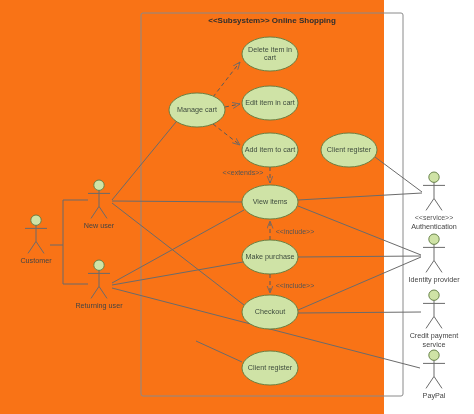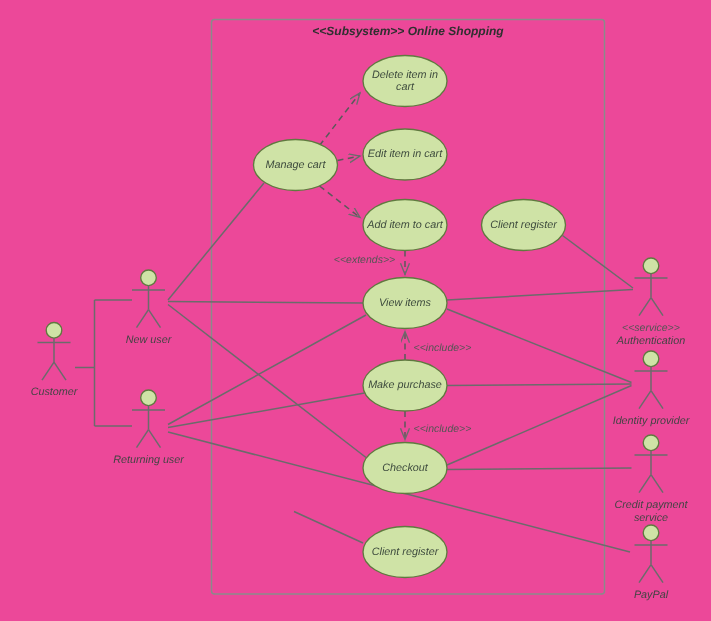--- a/index.html
+++ b/index.html
@@ -1,18 +1,18 @@
 <!DOCTYPE html>
 <html><head>
 <meta charset="utf-8">
 <style>
   html,body{margin:0;padding:0;background:#ffffff;}
   body{width:474px;height:414px;overflow:hidden;
        font-family:"Liberation Sans","DejaVu Sans",sans-serif;}
-  #diagram{position:relative;width:474px;height:414px;background:#ec4899;font-style:italic;}
+  #diagram{position:relative;width:384px;height:414px;background:#f97316;}
   svg#canvas{position:absolute;left:0;top:0;width:474px;height:414px;}
   .uc-text{font-family:"Liberation Sans","DejaVu Sans",sans-serif;
            font-size:7.2px;fill:#3d4a3d;text-anchor:middle;dominant-baseline:middle;}
   .actor-text{font-family:"Liberation Sans","DejaVu Sans",sans-serif;
            font-size:7.2px;fill:#444444;text-anchor:middle;}
   .stereo-text{font-family:"Liberation Sans","DejaVu Sans",sans-serif;
            font-size:7px;fill:#555555;text-anchor:middle;}
   .frame-title{font-family:"Liberation Sans","DejaVu Sans",sans-serif;
            font-size:8px;font-weight:bold;fill:#2f2f2f;text-anchor:middle;}
 </style>

